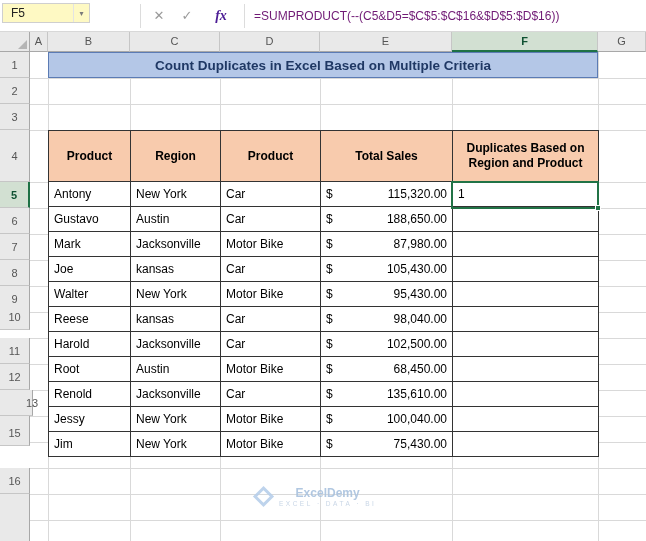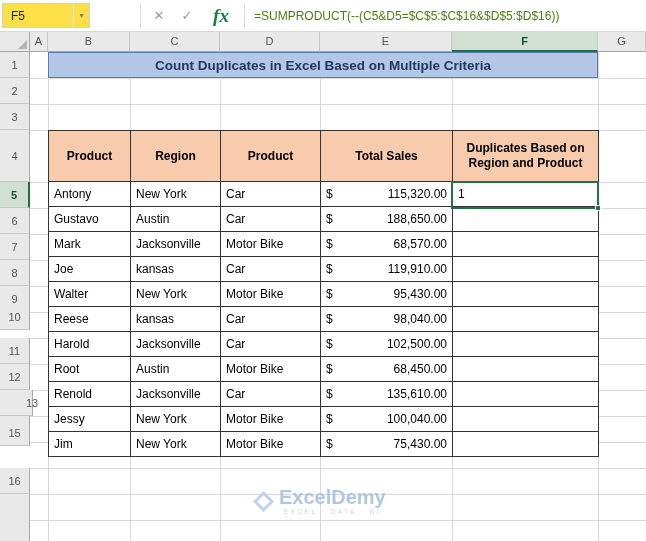--- a/index.html
+++ b/index.html
@@ -1,28 +1,28 @@
 <!DOCTYPE html>
 <html><head>
 <meta charset="utf-8">
 <style>
   * { box-sizing: border-box; margin: 0; padding: 0; }
   body { background:#fff; font-family:"Liberation Sans", sans-serif; }
   .stage { position:relative; width:646px; height:541px; background:#fff; overflow:hidden; }
 
   
   .fbar { position:absolute; left:0; top:0; width:646px; height:32px; background:#fff; border-bottom:1px solid #d8d8d8; z-index:10; }
-  .namebox { position:absolute; left:2px; top:3px; width:88px; height:25px; border:1px solid #cfcfcf; background:#fde047;
+  .namebox { position:absolute; left:2px; top:3px; width:88px; height:20px; border:1px solid #cfcfcf; background:#fef9c3;
              display:flex; align-items:center; padding-left:8px; font-size:12px; color:#222; }
   .nb-dd { position:absolute; right:0; top:0; bottom:0; width:16px; border-left:1px solid #e3e3e3; display:flex;
            align-items:center; justify-content:center; font-size:8px; color:#7a7a7a; }
   .fb-sep { position:absolute; top:4px; width:1px; height:24px; background:#dcdcdc; }
   .fb-ico { position:absolute; top:0; height:32px; line-height:32px; font-size:13px; color:#9a9a9a; text-align:center; width:22px; }
-  .fb-fx { font-family:"Liberation Serif", serif; font-style:italic; font-weight:bold; color:#15803d; font-size:19px; }
-  .fb-formula { position:absolute; left:254px; top:0; height:32px; line-height:32px; font-size:12px; color:#4d7c0f; white-space:nowrap; }
+  .fb-fx { font-family:"Liberation Serif", serif; font-style:italic; font-weight:bold; color:#4c1d95; font-size:14px; }
+  .fb-formula { position:absolute; left:254px; top:0; height:32px; line-height:32px; font-size:12px; color:#701a75; white-space:nowrap; }
 
   
   .ch { position:absolute; top:32px; height:20px; background:#e9e9e9; border-right:1px solid #c6c6c6; border-bottom:1px solid #a8a8a8;
         color:#555; font-size:11px; text-align:center; line-height:19px; z-index:3; }
   .ch.sel { background:#d2e0d2; border-bottom:2px solid #1e7145; color:#0f5132; font-weight:bold; }
   .ch-corner { position:absolute; left:0; top:32px; width:30px; height:20px; background:#e9e9e9; border-right:1px solid #a8a8a8;
                border-bottom:1px solid #a8a8a8; z-index:3; }
   .ch-corner::after { content:""; position:absolute; right:2px; bottom:2px; border-style:solid; border-width:0 0 9px 9px;
                       border-color:transparent transparent #b5b5b5 transparent; }
 
@@ -50,21 +50,21 @@
   .dup-cell { text-align:right; padding-right:4px; }
 
   
   .sel-box { position:absolute; left:451px; top:181px; width:148px; height:28px; border:2px solid #217346; z-index:6; }
   .sel-handle { position:absolute; right:-4px; bottom:-4px; width:6px; height:6px; background:#217346; border:1px solid #fff; }
 
   
   .wm { position:absolute; left:252px; top:487px; display:flex; align-items:center; gap:8px; z-index:5; opacity:0.9; pointer-events:none; }
   .wm-icon { width:15px; height:15px; border:3px solid #b7cfea; transform:rotate(45deg); margin-left:4px; }
   .wm-text { display:flex; flex-direction:column; align-items:center; }
-  .wm-name { font-size:20px; font-weight:bold; color:#a9c2de; line-height:1.05; }
+  .wm-name { font-size:12px; font-weight:bold; color:#a9c2de; line-height:1.05; }
   .wm-tag { font-size:6.5px; letter-spacing:2.5px; color:#c3d2e4; }
 </style>
 </head>
 <body>
 
 <div class="stage">
 
   <div class="fbar">
     <div class="namebox">
       <span>F5</span>
@@ -171,33 +171,33 @@
           </td>
       <td class="dup-cell"></td>
     </tr>
     <tr>
       <td>Mark</td>
       <td>Jacksonville</td>
       <td>Motor Bike</td>
       <td>
             <div class="money-wrap">
               <span>$</span>
-              <span>68,570.00</span>
+              <span>87,980.00</span>
             </div>
           </td>
       <td class="dup-cell"></td>
     </tr>
     <tr>
       <td>Joe</td>
       <td>kansas</td>
       <td>Car</td>
       <td>
             <div class="money-wrap">
               <span>$</span>
-              <span>119,910.00</span>
+              <span>105,430.00</span>
             </div>
           </td>
       <td class="dup-cell"></td>
     </tr>
     <tr>
       <td>Walter</td>
       <td>New York</td>
       <td>Motor Bike</td>
       <td>
             <div class="money-wrap">

